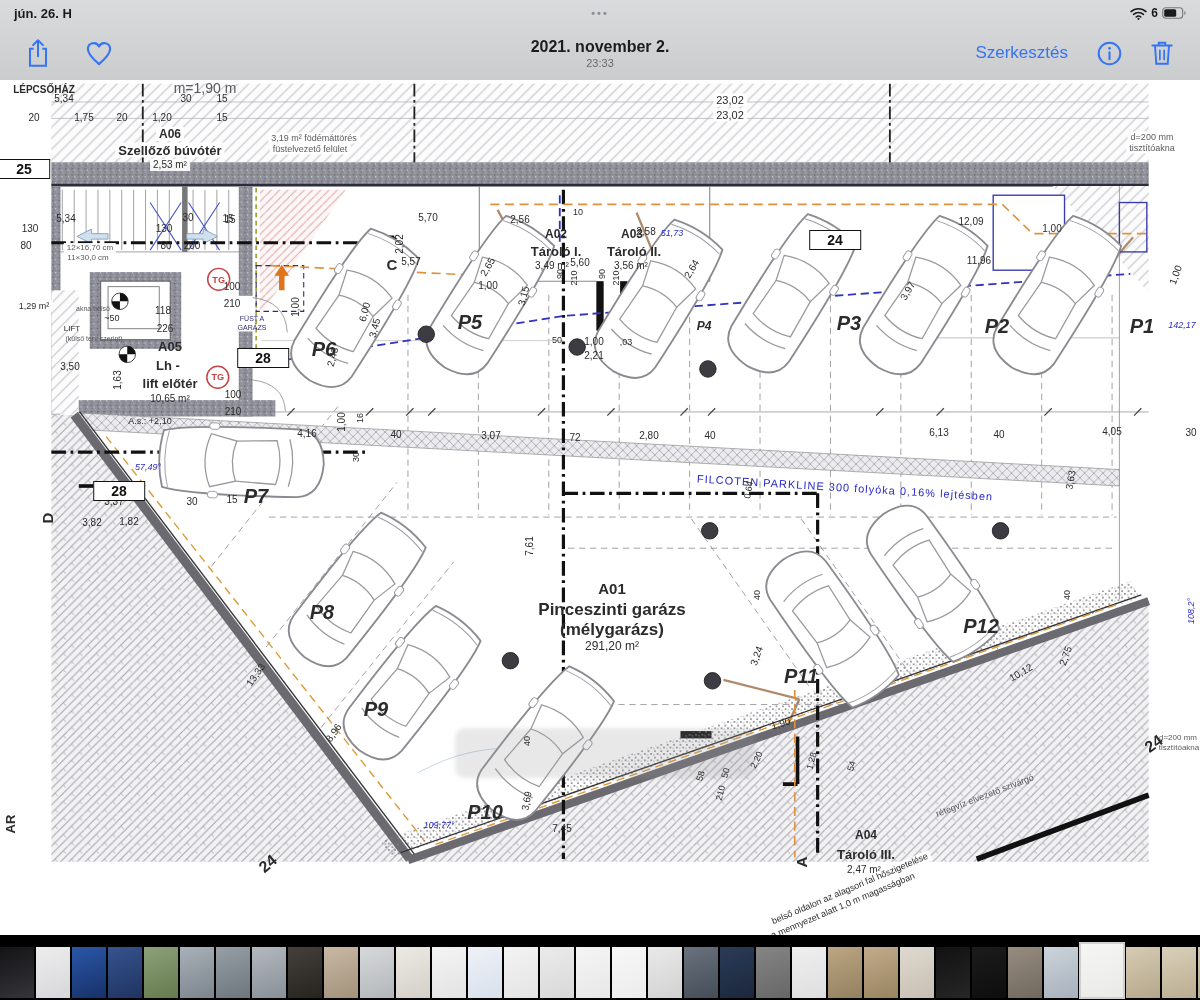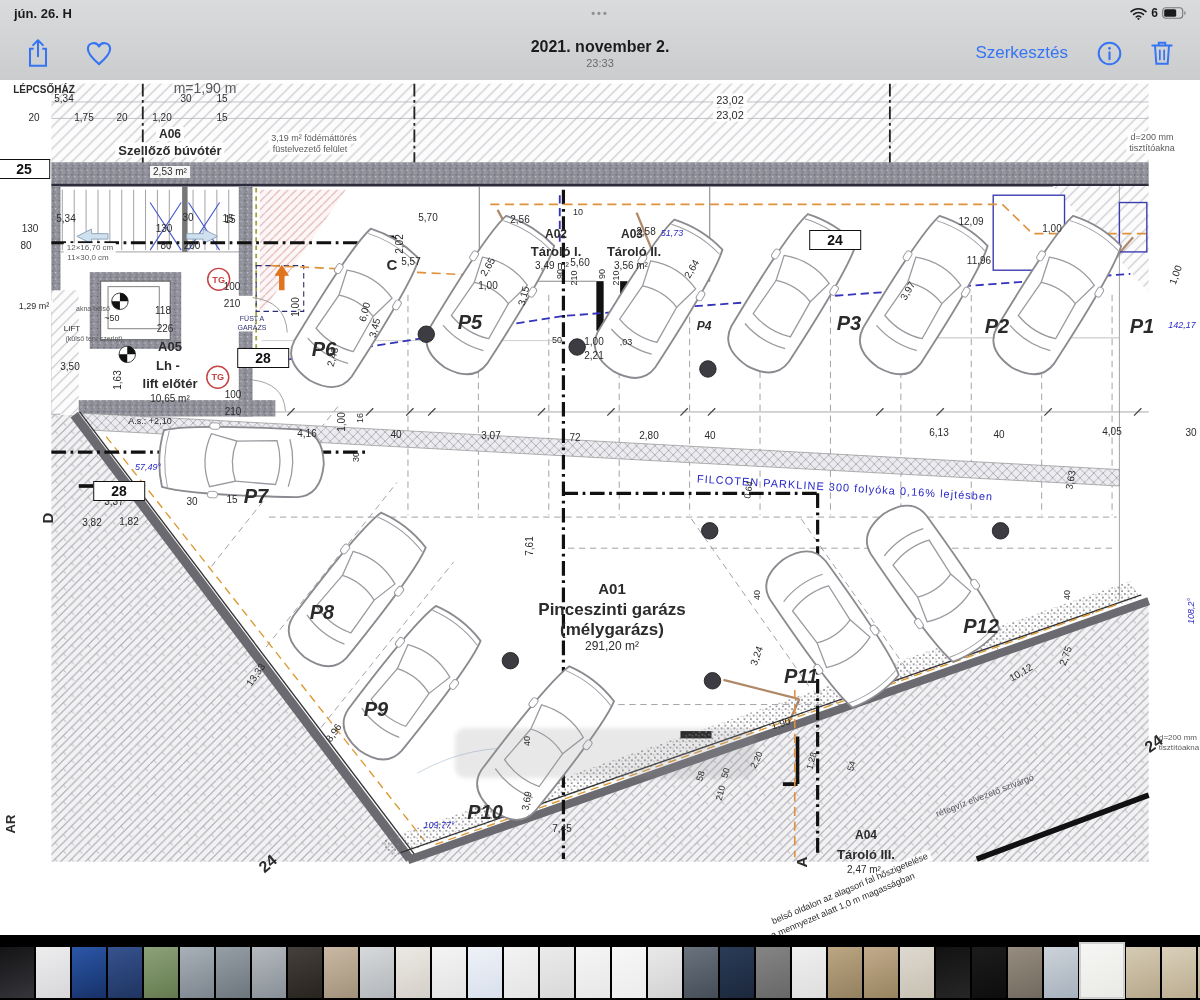--- a/index.html
+++ b/index.html
@@ -386,21 +386,21 @@
         <div class="lbl" style="left: 64px; top: 99px; font-size: 10px; transform: translate(-50%, -50%);">5,34</div>
         <div class="lbl" style="left: 186px; top: 99px; font-size: 10px; transform: translate(-50%, -50%);">30</div>
         <div class="lbl" style="left: 222px; top: 99px; font-size: 10px; transform: translate(-50%, -50%);">15</div>
         <div class="lbl" style="left: 34px; top: 118px; font-size: 10px; transform: translate(-50%, -50%);">20</div>
         <div class="lbl" style="left: 84px; top: 118px; font-size: 10px; transform: translate(-50%, -50%);">1,75</div>
         <div class="lbl" style="left: 122px; top: 118px; font-size: 10px; transform: translate(-50%, -50%);">20</div>
         <div class="lbl" style="left: 162px; top: 118px; font-size: 10px; transform: translate(-50%, -50%);">1,20</div>
         <div class="lbl" style="left: 222px; top: 118px; font-size: 10px; transform: translate(-50%, -50%);">15</div>
         <div class="lbl b wbg" style="left: 170px; top: 134px; font-size: 12px; transform: translate(-50%, -50%);">A06</div>
         <div class="lbl b wbg" style="left: 170px; top: 150px; font-size: 13px; transform: translate(-50%, -50%);">Szellőző búvótér</div>
-        <div class="lbl wbg" style="left: 170px; top: 172px; font-size: 10px; transform: translate(-50%, -50%);">2,53 m²</div>
+        <div class="lbl wbg" style="left: 170px; top: 165px; font-size: 10px; transform: translate(-50%, -50%);">2,53 m²</div>
         <div class="lbl cg wbg" style="left: 314px; top: 138px; font-size: 9px; transform: translate(-50%, -50%);">3,19 m² födémáttörés</div>
         <div class="lbl cg wbg" style="left: 310px; top: 149px; font-size: 9px; transform: translate(-50%, -50%);">füstelvezető felület</div>
         <div class="lbl wbg" style="left: 730px; top: 100px; font-size: 11px; transform: translate(-50%, -50%);">23,02</div>
         <div class="lbl wbg" style="left: 730px; top: 115px; font-size: 11px; transform: translate(-50%, -50%);">23,02</div>
         <div class="lbl cg wbg" style="left: 1152px; top: 137px; font-size: 9px; transform: translate(-50%, -50%);">d=200 mm</div>
         <div class="lbl cg wbg" style="left: 1152px; top: 148px; font-size: 9px; transform: translate(-50%, -50%);">tisztítóakna</div>
         <div class="lbl" style="left: 66px; top: 219px; font-size: 10px; transform: translate(-50%, -50%);">5,34</div>
         <div class="lbl" style="left: 30px; top: 229px; font-size: 10px; transform: translate(-50%, -50%);">130</div>
         <div class="lbl" style="left: 26px; top: 246px; font-size: 10px; transform: translate(-50%, -50%);">80</div>
         <div class="lbl cg wbg" style="left: 90px; top: 248px; font-size: 8px; transform: translate(-50%, -50%);">12×16,70 cm</div>

